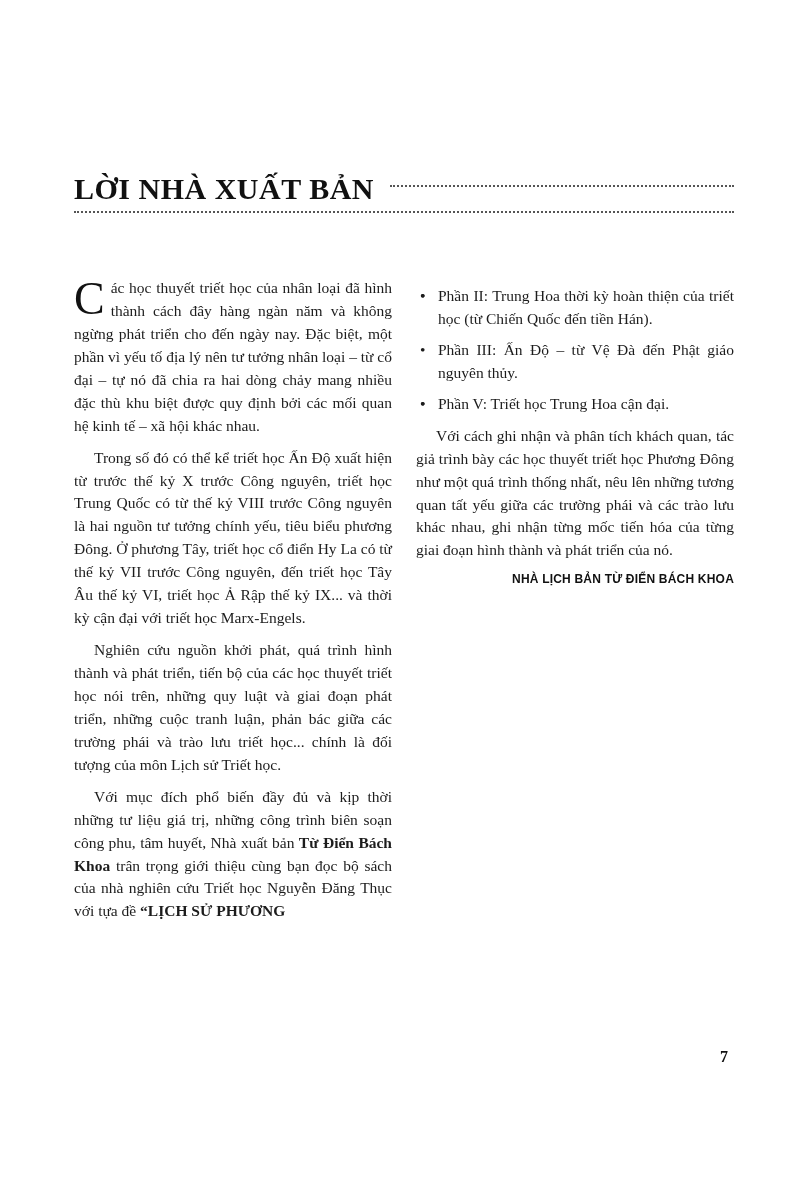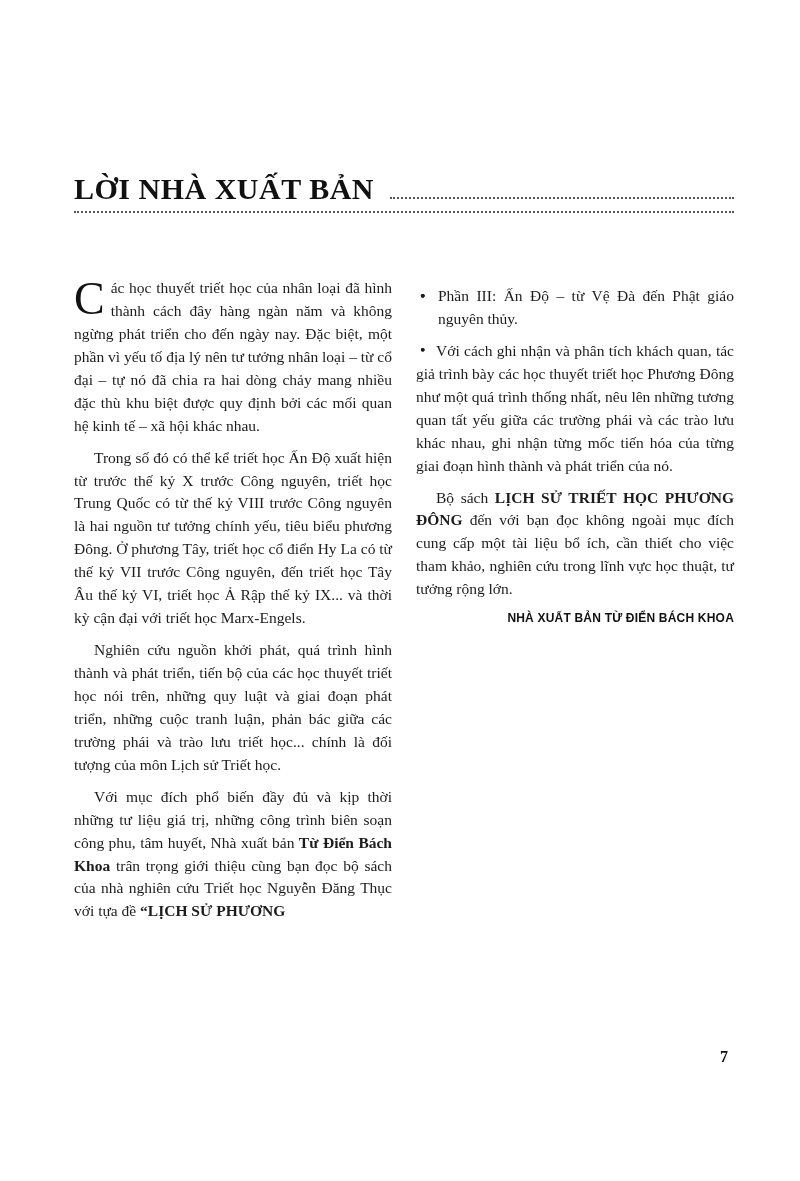--- a/index.html
+++ b/index.html
@@ -16,21 +16,21 @@
     color: #1c1c1c;
     overflow: hidden;
   }
   .page {
     position: absolute;
     inset: 0;
     padding: 172px 66px 0 74px;
   }
   .header-row {
     display: flex;
-    align-items: flex-end;
+    align-items: center;
   }
   .page-title {
     font-size: 30px;
     font-weight: bold;
     margin: 0;
     letter-spacing: 0.5px;
     white-space: nowrap;
     color: #111;
   }
   .title-filler {
@@ -121,29 +121,28 @@
       <p class="para"><span class="dropcap">C</span><span>ác học thuyết triết học của nhân loại đã hình thành cách đây hàng ngàn năm và không ngừng phát triển cho đến ngày nay. Đặc biệt, một phần vì yếu tố địa lý nên tư tưởng nhân loại – từ cổ đại – tự nó đã chia ra hai dòng chảy mang nhiều đặc thù khu biệt được quy định bởi các mối quan hệ kinh tế – xã hội khác nhau.</span></p>
       <p class="para indent">Trong số đó có thể kể triết học Ấn Độ xuất hiện từ trước thế kỷ X trước Công nguyên, triết học Trung Quốc có từ thế kỷ VIII trước Công nguyên là hai nguồn tư tưởng chính yếu, tiêu biểu phương Đông. Ở phương Tây, triết học cổ điển Hy La có từ thế kỷ VII trước Công nguyên, đến triết học Tây Âu thế kỷ VI, triết học Ả Rập thế kỷ IX... và thời kỳ cận đại với triết học Marx-Engels.</p>
       <p class="para indent">Nghiên cứu nguồn khởi phát, quá trình hình thành và phát triển, tiến bộ của các học thuyết triết học nói trên, những quy luật và giai đoạn phát triển, những cuộc tranh luận, phản bác giữa các trường phái và trào lưu triết học... chính là đối tượng của môn Lịch sử Triết học.</p>
       <p class="para indent"><span>Với mục đích phổ biến đầy đủ và kịp thời những tư liệu giá trị, những công trình biên soạn công phu, tâm huyết, Nhà xuất bản </span><b>Từ Điển Bách Khoa</b><span> trân trọng giới thiệu cùng bạn đọc bộ sách của nhà nghiên cứu Triết học Nguyễn Đăng Thục với tựa đề </span><b>“LỊCH SỬ PHƯƠNG</b></p>
     </div>
 
     <div class="col">
 
       <ul class="toc">
         <li><span class="bullet-dot">•</span></li>
-        <li><span class="bullet-dot">•</span></li>
+        <li><span class="bullet-dot">•</span><span>Phần II: Trung Hoa thời kỳ hoàn thiện của triết học (từ Chiến Quốc đến tiền Hán).</span></li>
         <li><span class="bullet-dot">•</span><span>Phần III: Ấn Độ – từ Vệ Đà đến Phật giáo nguyên thủy.</span></li>
         <li><span class="bullet-dot">•</span></li>
-        <li><span class="bullet-dot">•</span></li>
+        <li><span class="bullet-dot">•</span><span>Phần V: Triết học Trung Hoa cận đại.</span></li>
       </ul>
 
       <p class="para indent">Với cách ghi nhận và phân tích khách quan, tác giả trình bày các học thuyết triết học Phương Đông như một quá trình thống nhất, nêu lên những tương quan tất yếu giữa các trường phái và các trào lưu khác nhau, ghi nhận từng mốc tiến hóa của từng giai đoạn hình thành và phát triển của nó.</p>
-      <p class="para indent"><span>Bộ sách </span><b>LỊCH SỬ TRIẾT HỌC PHƯƠNG ĐÔNG</b><span> đến với bạn đọc không ngoài mục đích cung cấp một tài liệu bổ ích, cần thiết cho việc tham khảo, nghiên cứu trong lĩnh vực học thuật, tư tưởng rộng lớn.</span></p>
 
-      <div class="signature">NHÀ XUẤT BẢN TỪ ĐIỂN BÁCH KHOA</div>
+      <div class="signature">NHÀ LỊCH BẢN TỪ ĐIỂN BÁCH KHOA</div>
     </div>
 
   </div>
 
   <div class="page-number">7</div>
 
 </div>
 
 </body></html>

